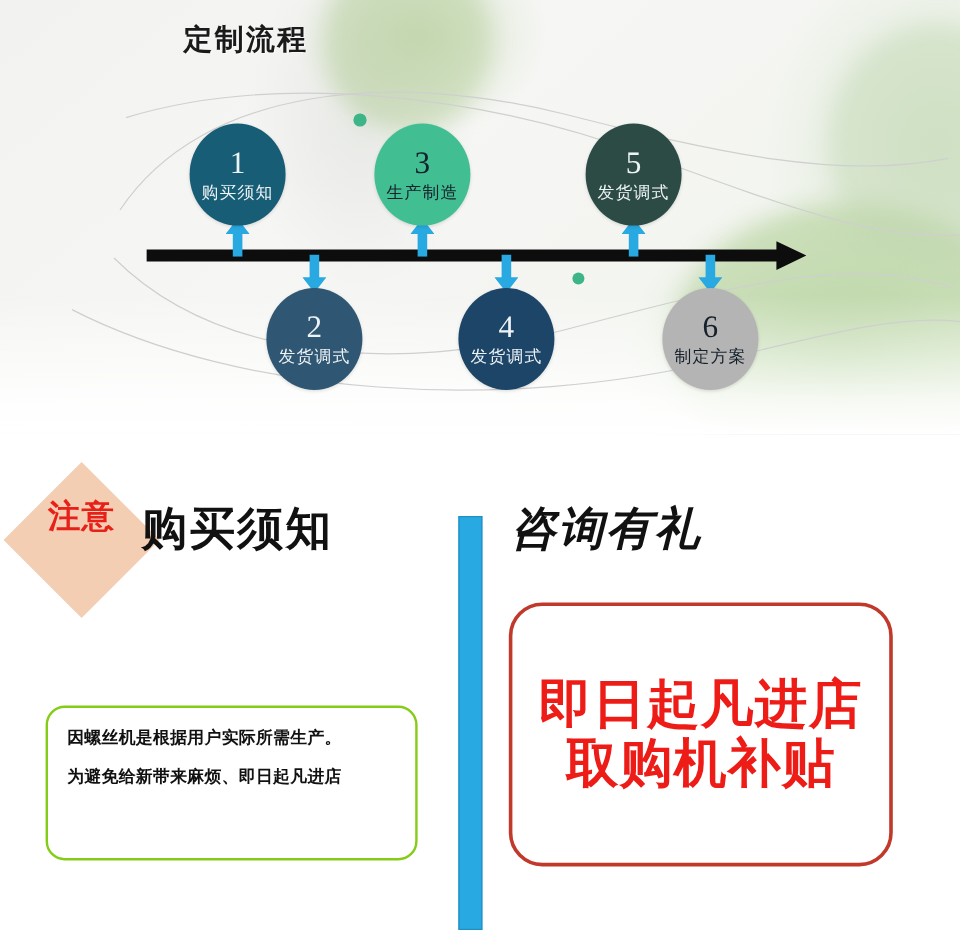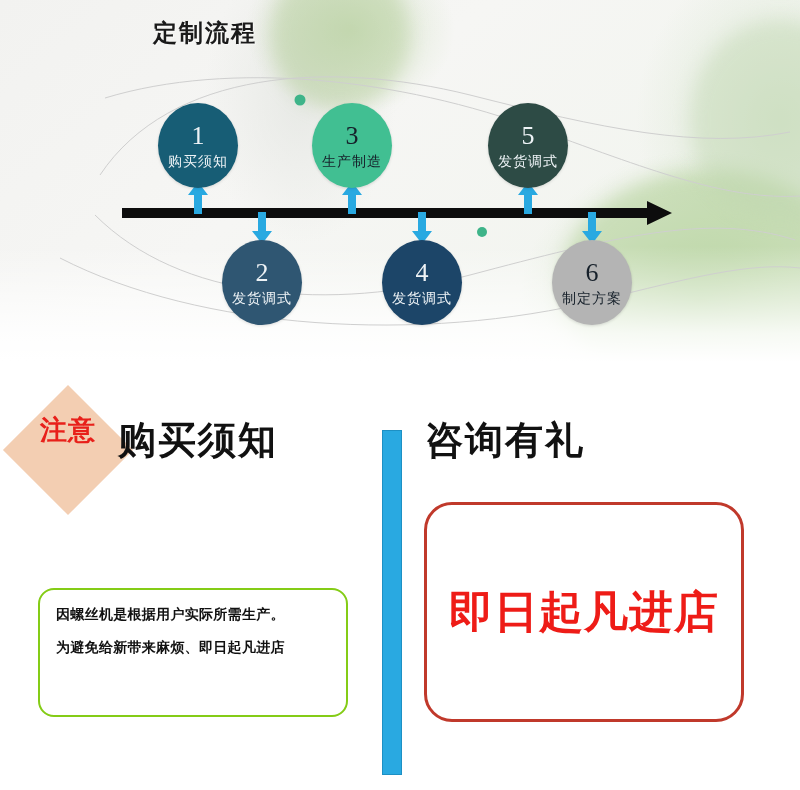--- a/index.html
+++ b/index.html
@@ -273,23 +273,24 @@
 
 <div id="notice-section"></div>
 
 <div class="diamond-badge"></div>
 <div class="diamond-text">注意</div>
 
 <div class="heading-black" style="left:118px; top:415px;">购买须知</div>
 
 <div class="blue-divider"></div>
 
-<div class="heading-black" style="left:425px; top:415px;">咨询有礼</div>
+<div class="heading-black" style="left:425px; top:415px;font-style:italic;">咨询有礼</div>
 
 <div class="red-box-left">
   <div class="notice-line">因螺丝机是根据用户实际所需生产。</div>
   <div class="notice-gap"></div>
   <div class="notice-line">为避免给新带来麻烦、即日起凡进店</div>
 </div>
 
 <div class="red-box-right">
   <div class="promo-line">即日起凡进店</div>
+  <div class="promo-line">取购机补贴</div>
 </div>
 
 </body></html>

